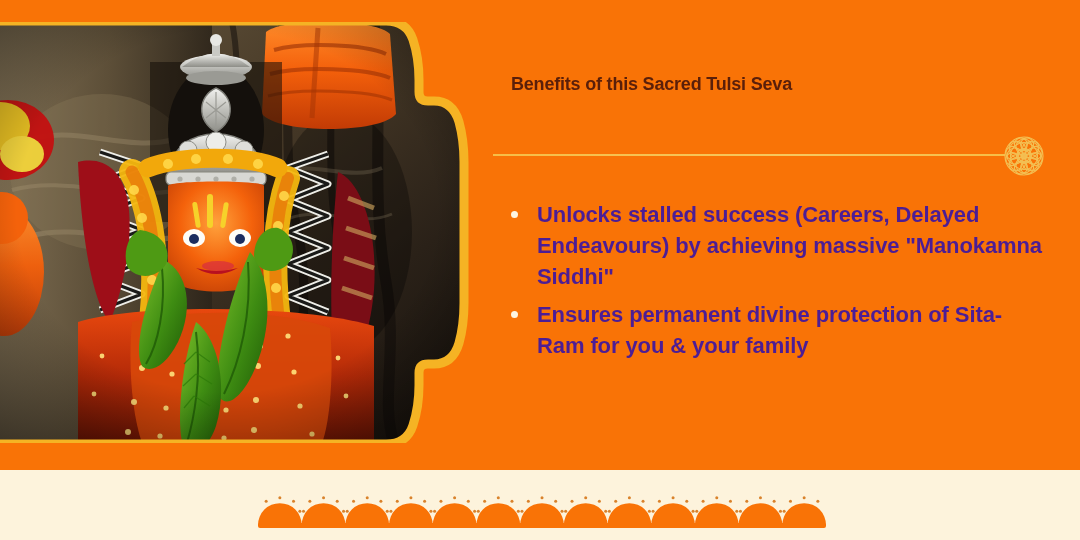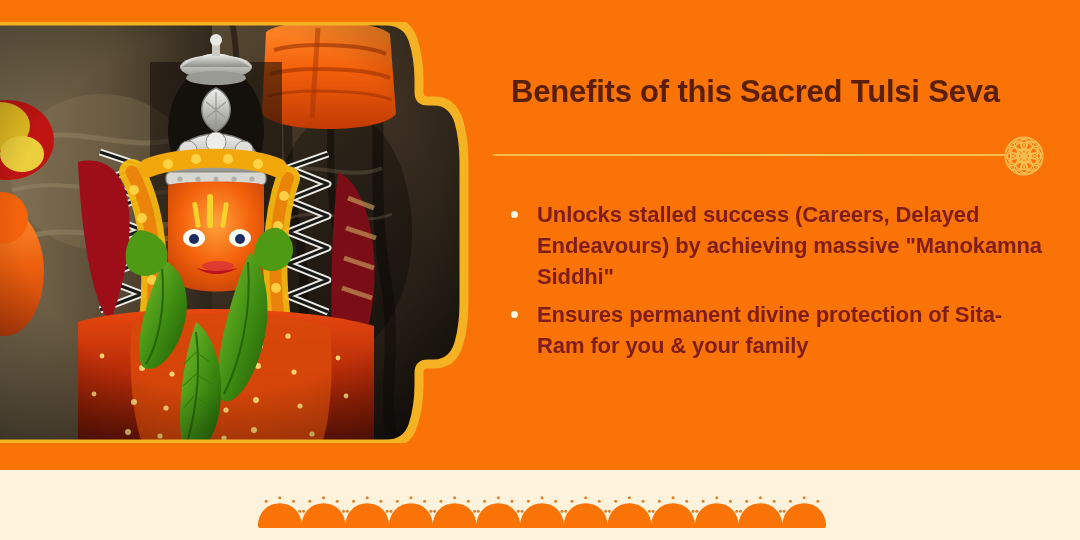--- a/index.html
+++ b/index.html
@@ -25,21 +25,21 @@
   .photo-card{
     position:absolute;left:-18px;top:22px;width:489px;height:421px;
   }
   .photo-card svg{display:block;width:489px;height:421px;}
 
   
   .content{
     position:absolute;left:493px;top:62px;width:560px;height:360px;
   }
   .heading{
-    font-size:31px;font-weight:bold;color:#5A1F0A;
+    font-size:18px;font-weight:bold;color:#5A1F0A;
     letter-spacing:-0.2px;line-height:1.18;margin:0;
     padding:12px 0 0 18px;white-space:nowrap;
   }
   .divider-row{
     position:absolute;left:0;top:92px;width:560px;height:2px;
   }
   .divider{
     position:absolute;left:0;top:0;width:512px;height:2px;
     background:linear-gradient(to right,#F6C14A 0%,#F7CC63 60%,#F6C14A 100%);
     opacity:.95;
@@ -48,21 +48,21 @@
     position:absolute;left:503px;top:-26px;width:56px;height:56px;
   }
   .mandala svg{display:block;width:56px;height:56px;}
 
   .bullets{
     position:absolute;left:8px;top:138px;width:545px;
     list-style:none;margin:0;padding:0;
   }
   .bullet{
     position:relative;padding-left:36px;margin:0 0 8px 0;
-    color:#7f1d1d;font-size:22px;font-weight:bold;line-height:1.40;
+    color:#4c1d95;font-size:22px;font-weight:bold;line-height:1.40;
     letter-spacing:-0.1px;
   }
   .bullet:last-child{margin-bottom:4px;}
   .bullet .dot{
     position:absolute;left:10px;top:11px;width:7px;height:7px;
     border-radius:50%;background:#FDF5E0;
   }
   .bullet .txt{display:block;}
 </style>
 </head>

